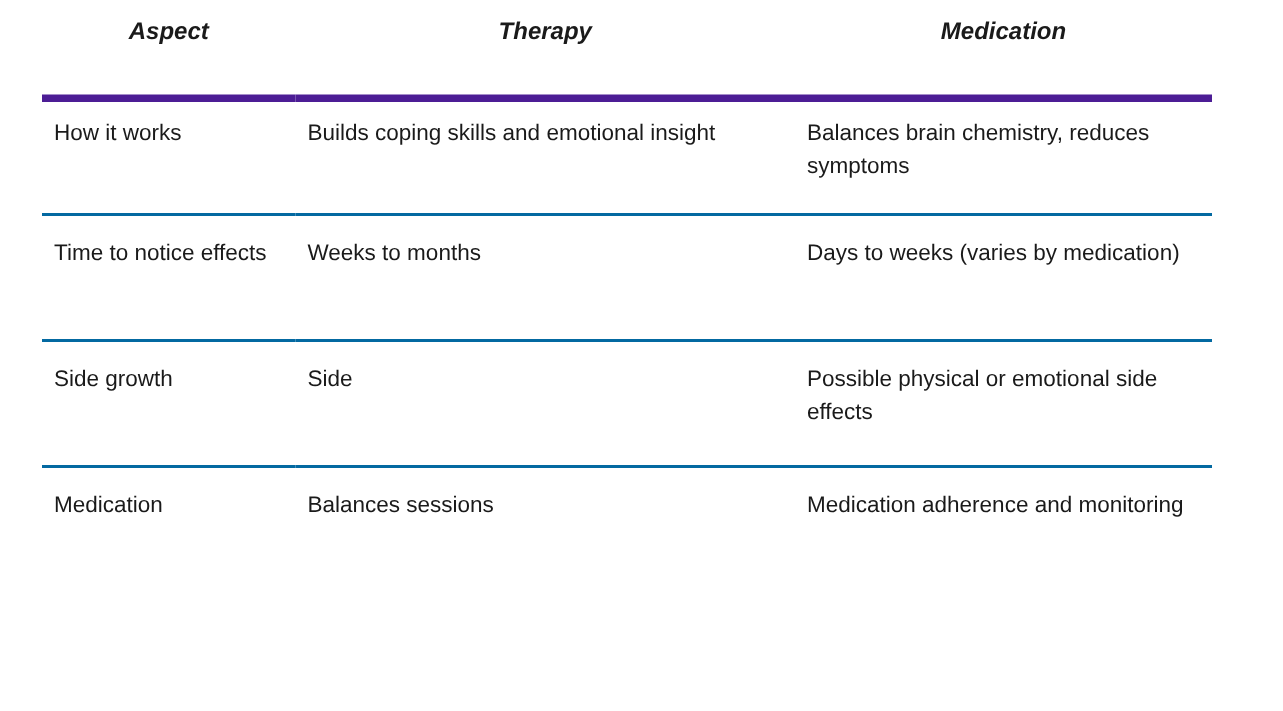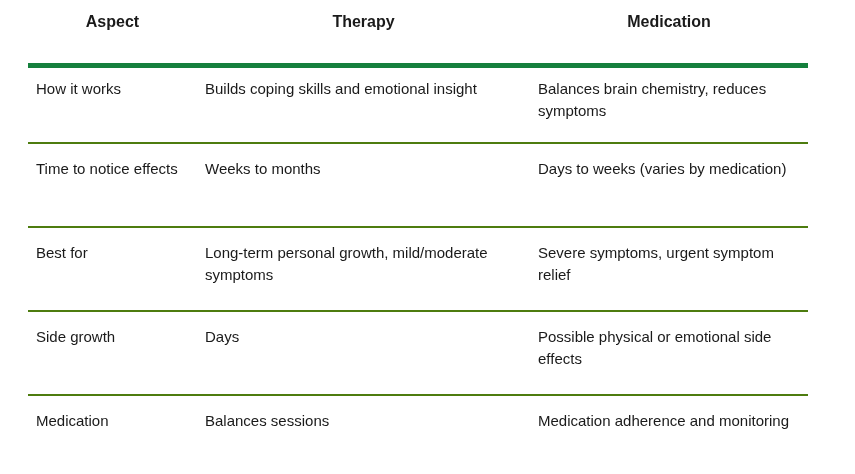--- a/index.html
+++ b/index.html
@@ -25,31 +25,32 @@
   col.c3 { width: 278px; }
   th {
     font-weight: 700;
     font-size: 16px;
     line-height: 22px;
     text-align: center;
     vertical-align: top;
     padding: 11px 8px 0 8px;
     height: 65px;
     box-sizing: border-box;
-    border-bottom: 5px solid #15803d;
+    border-bottom: 5px solid #4c1d95;
+    font-style: italic;
   }
   td {
     font-size: 15px;
     line-height: 22px;
     text-align: left;
     vertical-align: top;
     padding: 14px 8px 0 8px;
     height: 84px;
     box-sizing: border-box;
-    border-bottom: 2px solid #4d7c0f;
+    border-bottom: 2px solid #0369a1;
   }
   tbody tr:first-child td {
     height: 78px;
     padding-top: 10px;
   }
   tbody tr:last-child td {
     border-bottom: none;
     height: 79px;
   }
 </style>
@@ -75,27 +76,22 @@
         <td>How it works</td>
         <td>Builds coping skills and emotional insight</td>
         <td>Balances brain chemistry, reduces symptoms</td>
       </tr>
       <tr>
         <td>Time to notice effects</td>
         <td>Weeks to months</td>
         <td>Days to weeks (varies by medication)</td>
       </tr>
       <tr>
-        <td>Best for</td>
-        <td>Long-term personal growth, mild/moderate symptoms</td>
-        <td>Severe symptoms, urgent symptom relief</td>
-      </tr>
-      <tr>
         <td>Side growth</td>
-        <td>Days</td>
+        <td>Side</td>
         <td>Possible physical or emotional side effects</td>
       </tr>
       <tr>
         <td>Medication</td>
         <td>Balances sessions</td>
         <td>Medication adherence and monitoring</td>
       </tr>
     </tbody>
   </table>
 </div>

